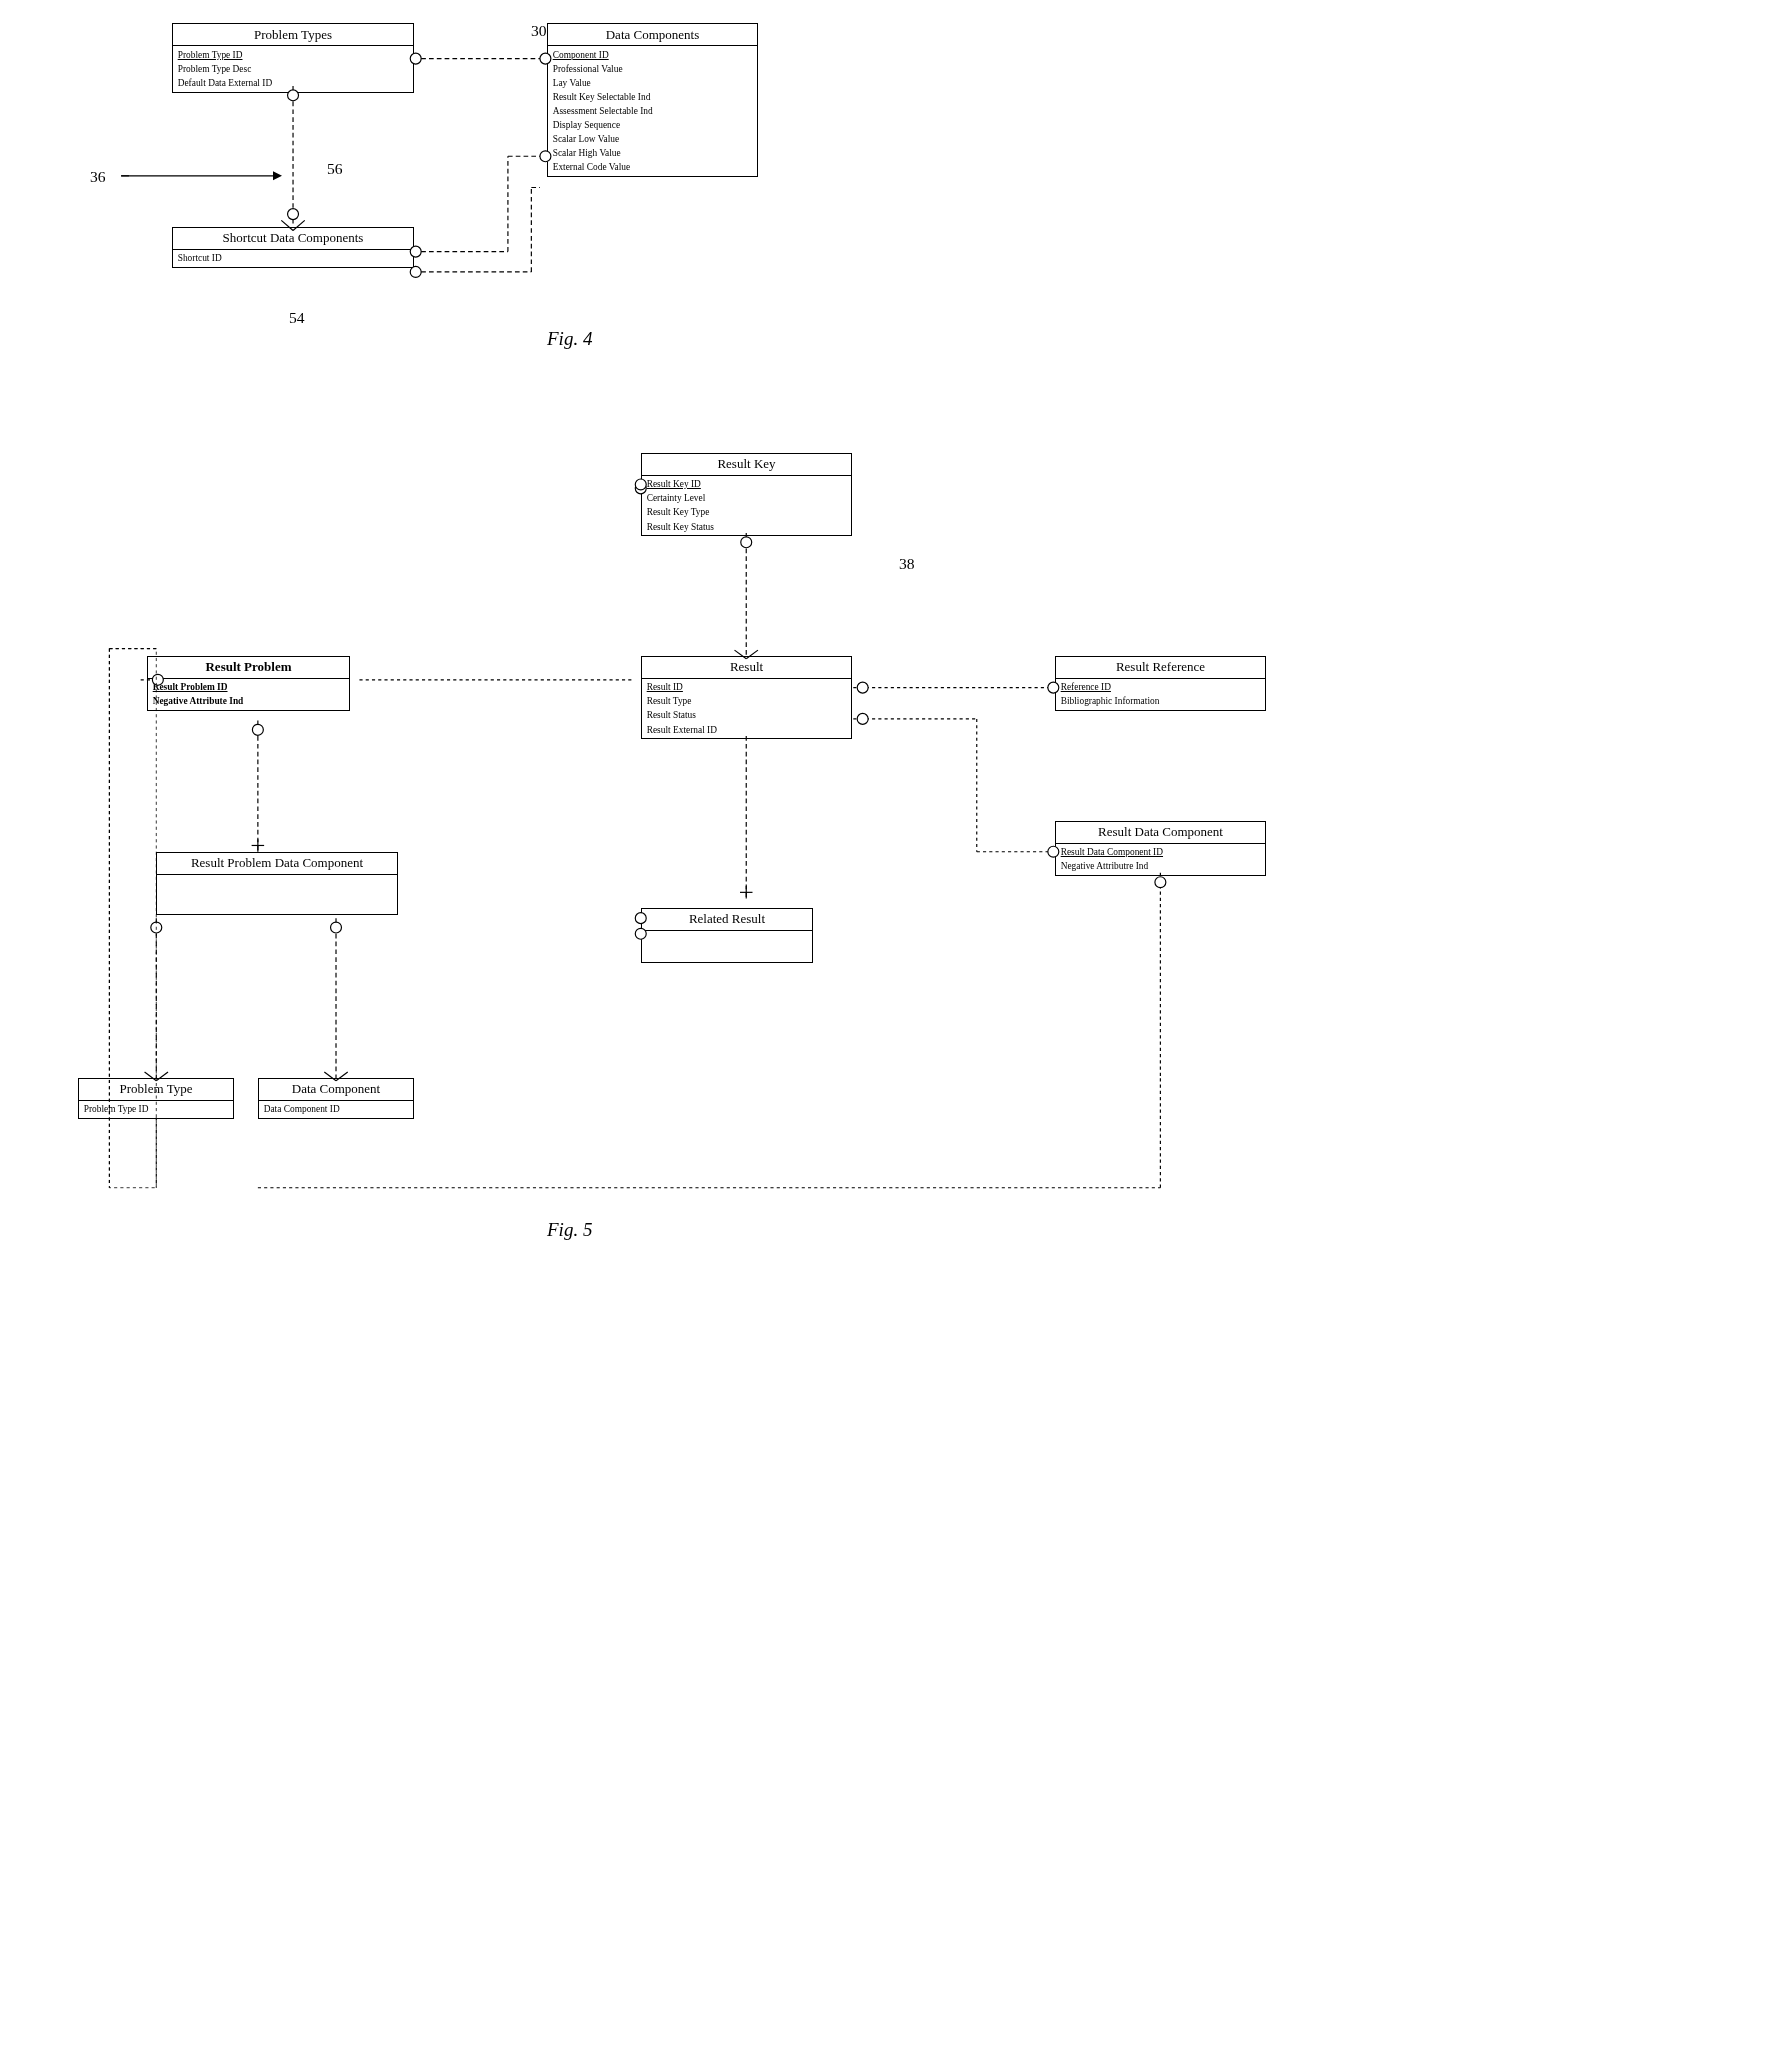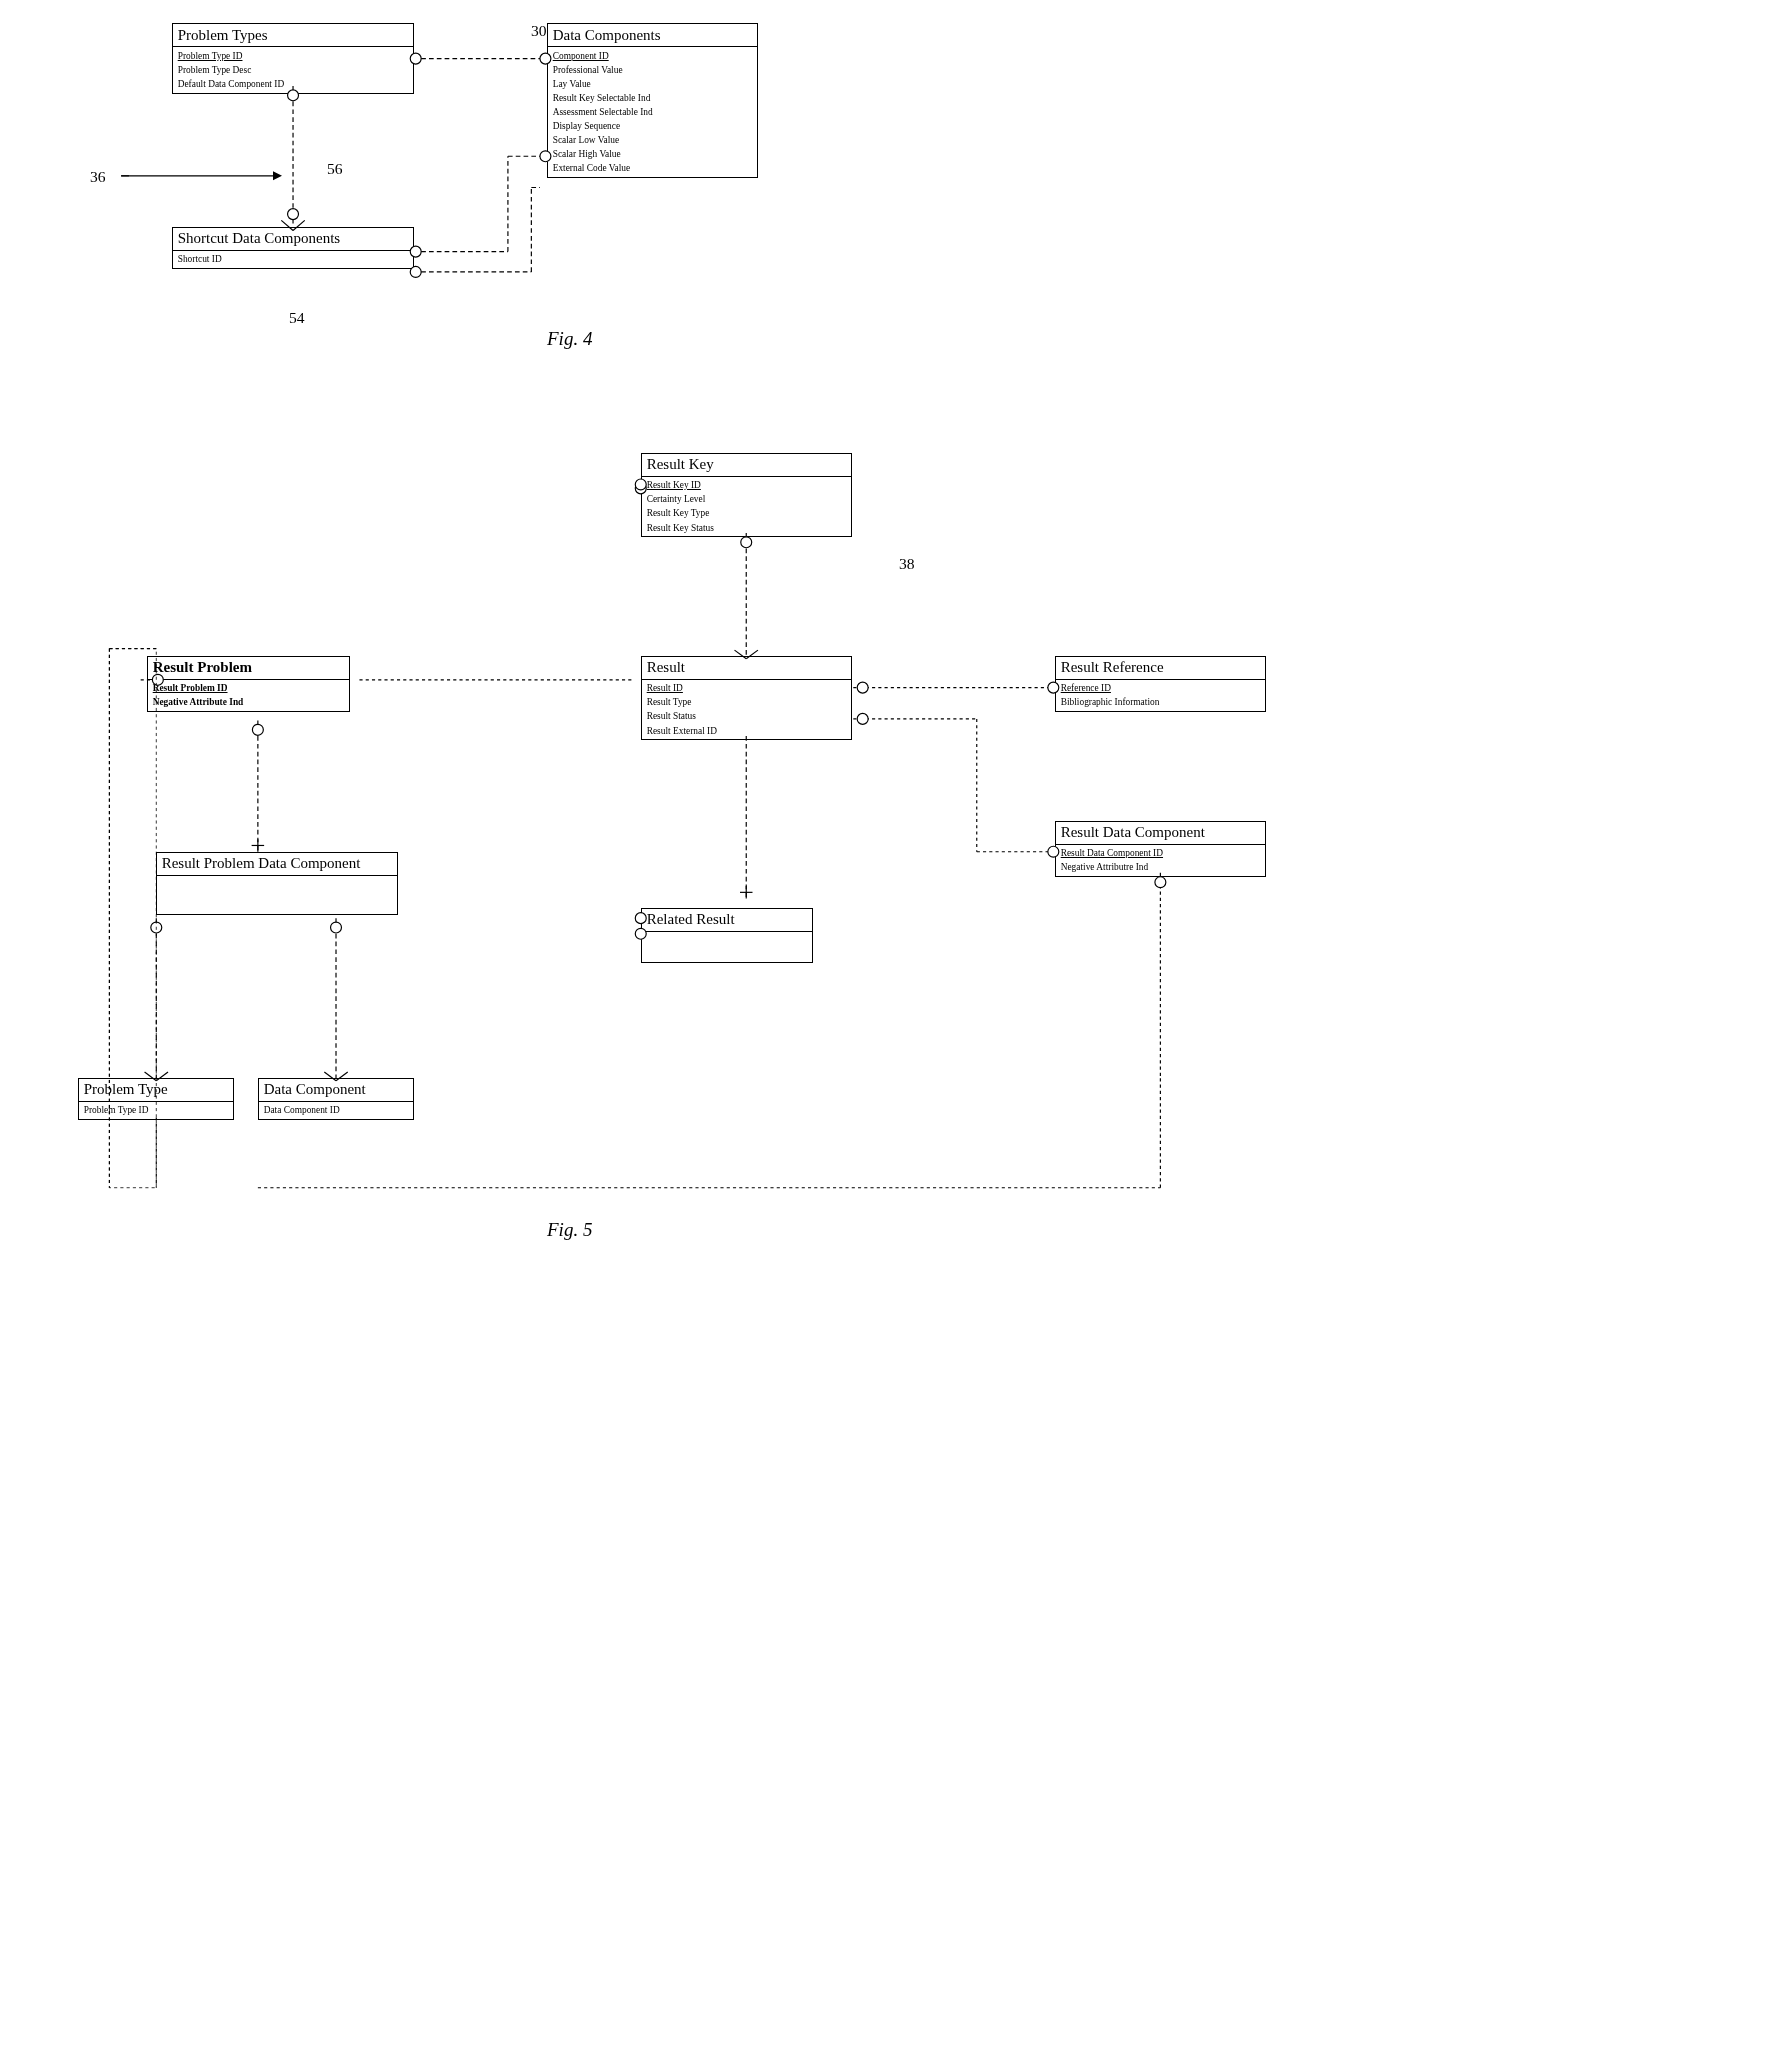--- a/index.html
+++ b/index.html
@@ -18,22 +18,23 @@
       height: 2066px;
       background: #fff;
     }
     .entity-box {
       position: absolute;
       background: #fff;
       border: 1.2px solid #000;
     }
     .entity-box .entity-title {
       padding: 2.3px 4.7px;
-      font-size: 15px;
+      font-size: 13px;
       border-bottom: none;
+      text-align: center;
     }
     .entity-box .entity-attrs {
       padding: 1.6px 4.7px;
       border-top: 1.2px solid #000;
     }
     .entity-box .entity-attrs div {
       font-size: 9.4px;
       line-height: 1.5;
     }
     .entity-box .entity-attrs div.underline {
@@ -62,21 +63,21 @@
 </head>
 <body>
 
 <div class="diagram-container">
 
   <div class="entity-box" style="left:172px; top:23.4px; width:242px;">
     <div class="entity-title">Problem Types</div>
     <div class="entity-attrs">
       <div class="underline">Problem Type ID</div>
       <div>Problem Type Desc</div>
-      <div>Default Data Component ID</div>
+      <div>Default Data External ID</div>
     </div>
   </div>
 
   <div class="entity-box" style="left:547px; top:23.4px; width:211px;">
     <div class="entity-title">Data Components</div>
     <div class="entity-attrs">
       <div class="underline">Component ID</div>
       <div>Professional Value</div>
       <div>Lay Value</div>
       <div>Result Key Selectable Ind</div>

